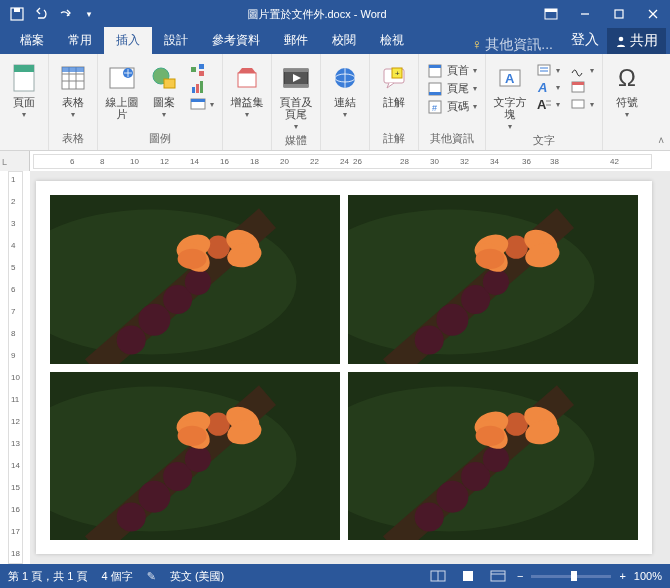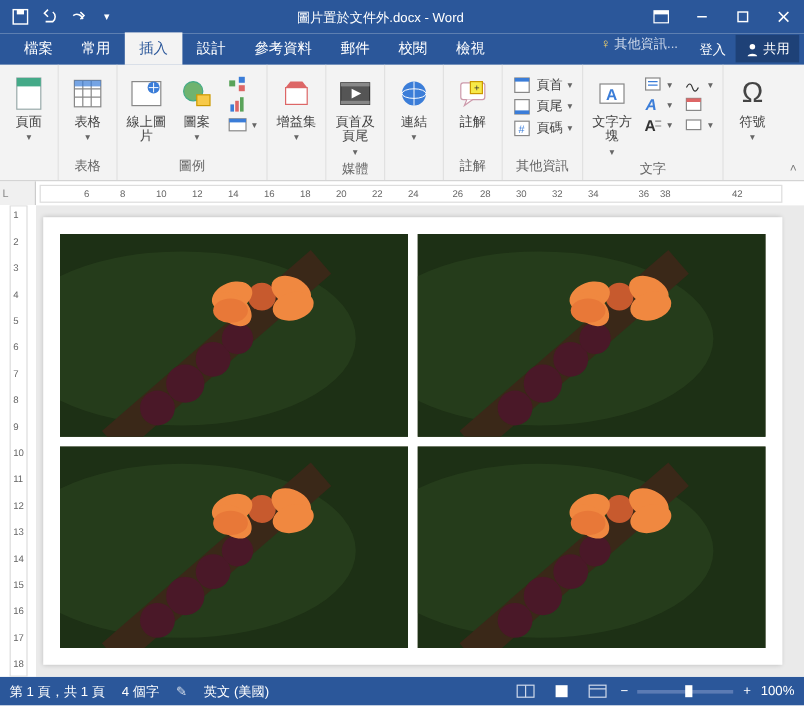--- a/index.html
+++ b/index.html
@@ -6,21 +6,21 @@
 body{width:670px;height:588px;background:#fff;overflow:hidden;display:flex;flex-direction:column}
 .title-bar{background:#2b579a;height:28px;display:flex;align-items:center;color:#fff;font-size:11px}
 .qat{display:flex;gap:2px;padding-left:6px}
 .qat-btn{width:22px;height:22px;display:flex;align-items:center;justify-content:center;cursor:pointer}
 .title-text{flex:1;text-align:center}
 .win-ctrl{display:flex}
 .win-btn{width:34px;height:28px;display:flex;align-items:center;justify-content:center;cursor:pointer}
 .tabs{background:#2b579a;height:26px;display:flex;align-items:flex-end;color:#fff;font-size:12px;padding-left:8px}
 .tab{padding:5px 12px;cursor:pointer}
 .tab.active{background:#f3f3f3;color:#2b579a}
-.tab-right{margin-left:auto;display:flex;align-items:flex-start;font-size:11px;padding-right:4px}
+.tab-right{margin-left:auto;display:flex;align-items:flex-end;font-size:14px;padding-right:4px}
 .tell-me{color:#ccd7e9;padding:0 10px}
 .bulb{color:#ffd966;margin-right:3px}
 .share-btn{background:#1e4177;padding:4px 8px;display:flex;align-items:center;gap:3px}
 .ribbon{background:#f3f3f3;border-bottom:1px solid #d4d4d4;height:97px;display:flex;font-size:11px;position:relative}
 .group{border-right:1px solid #e1e1e1;display:flex;flex-direction:column;align-items:center;padding:2px 4px}
 .group-label{color:#666;font-size:11px;margin-top:auto;padding-bottom:2px}
 .group-content{display:flex;gap:2px;flex:1;align-items:flex-start;padding-top:4px}
 .big-btn{width:40px;display:flex;flex-direction:column;align-items:center;gap:2px;cursor:pointer;padding:2px}
 .big-btn .lbl{font-size:11px;color:#444;text-align:center;line-height:1.1}
 .icon-box{width:32px;height:32px;display:flex;align-items:center;justify-content:center}
@@ -382,26 +382,26 @@
       <span class="tick" style="left: 36px;">6</span>
       <span class="tick" style="left: 66px;">8</span>
       <span class="tick" style="left: 96px;">10</span>
       <span class="tick" style="left: 126px;">12</span>
       <span class="tick" style="left: 156px;">14</span>
       <span class="tick" style="left: 186px;">16</span>
       <span class="tick" style="left: 216px;">18</span>
       <span class="tick" style="left: 246px;">20</span>
       <span class="tick" style="left: 276px;">22</span>
       <span class="tick" style="left: 306px;">24</span>
-      <span class="tick" style="left: 319px; margin-left: 24px;">26</span>
+      <span class="tick" style="left: 319px;">26</span>
       <span class="tick" style="left: 366px;">28</span>
       <span class="tick" style="left: 396px;">30</span>
       <span class="tick" style="left: 426px;">32</span>
       <span class="tick" style="left: 456px;">34</span>
-      <span class="tick" style="left: 498px;">36</span>
+      <span class="tick" style="left: 488px;">36</span>
       <span class="tick" style="left: 516px;">38</span>
       <span class="tick" style="left: 546px;"></span>
       <span class="tick" style="left: 576px;">42</span>
     </div>
 </div>
 
 <div class="doc-area">
   <div class="ruler-v" id="rv">
       <div class="ruler-v-inner"></div>
       <span class="tick" style="top: 4px;">1</span>

